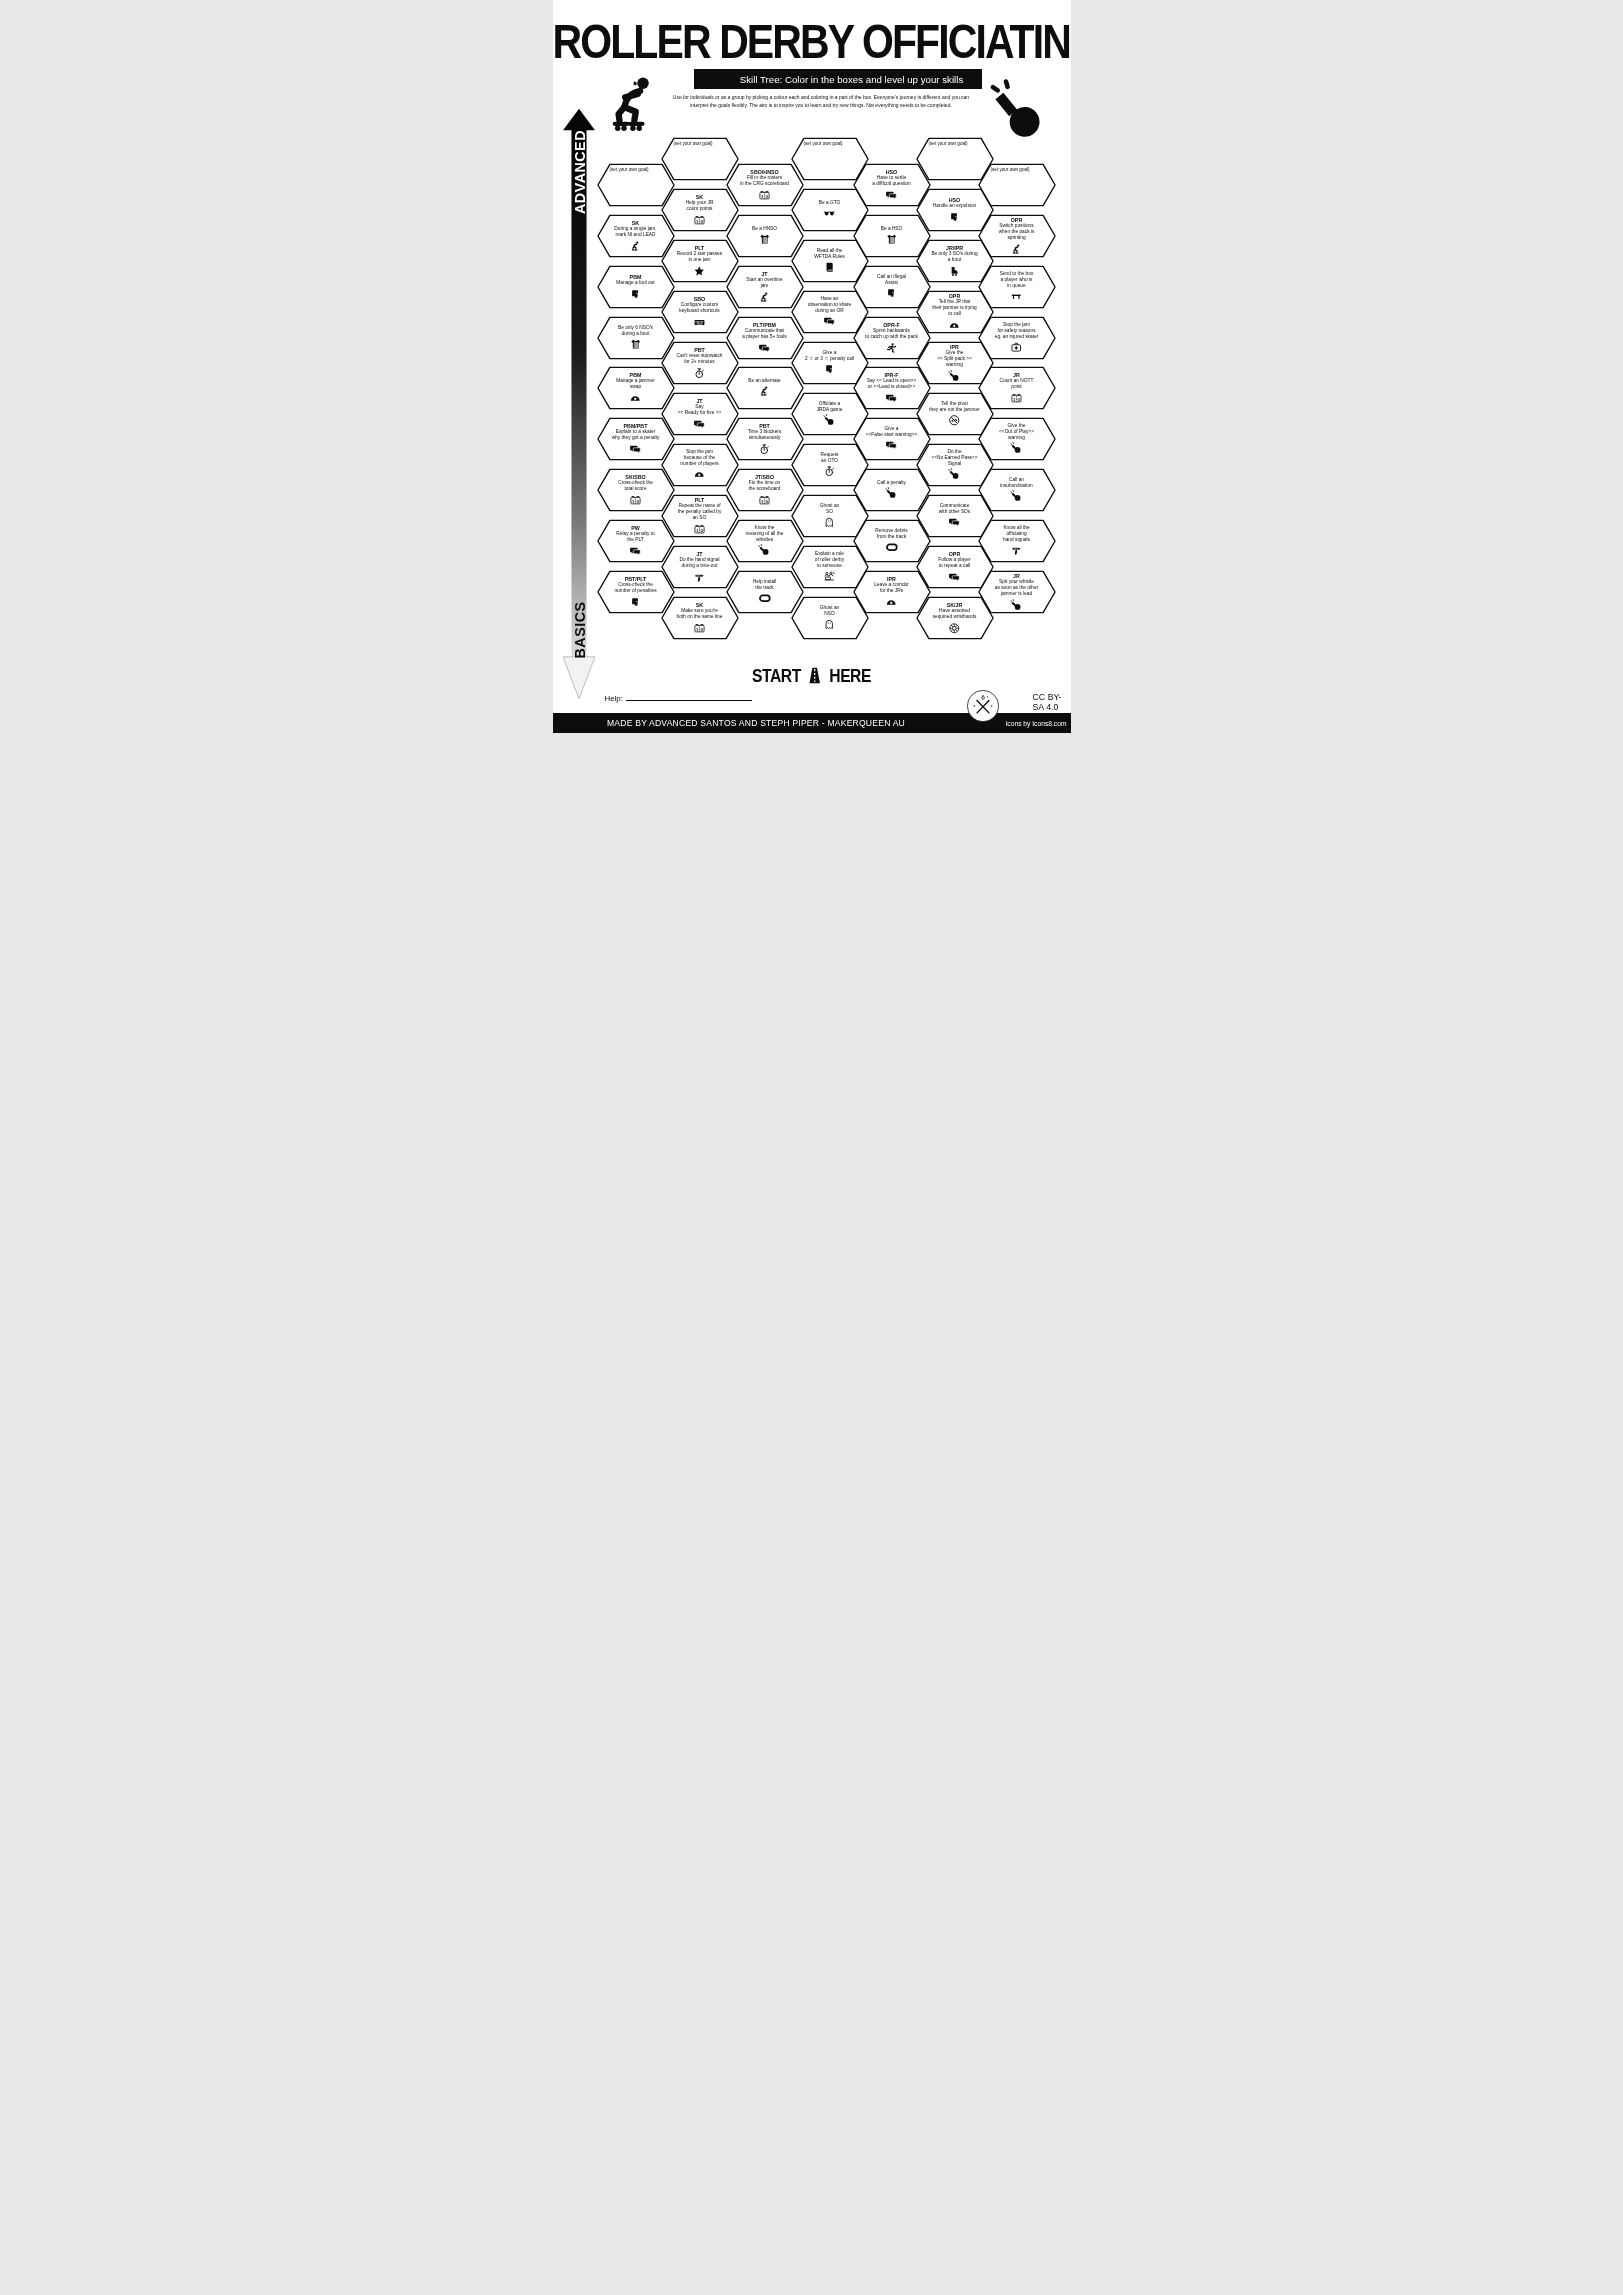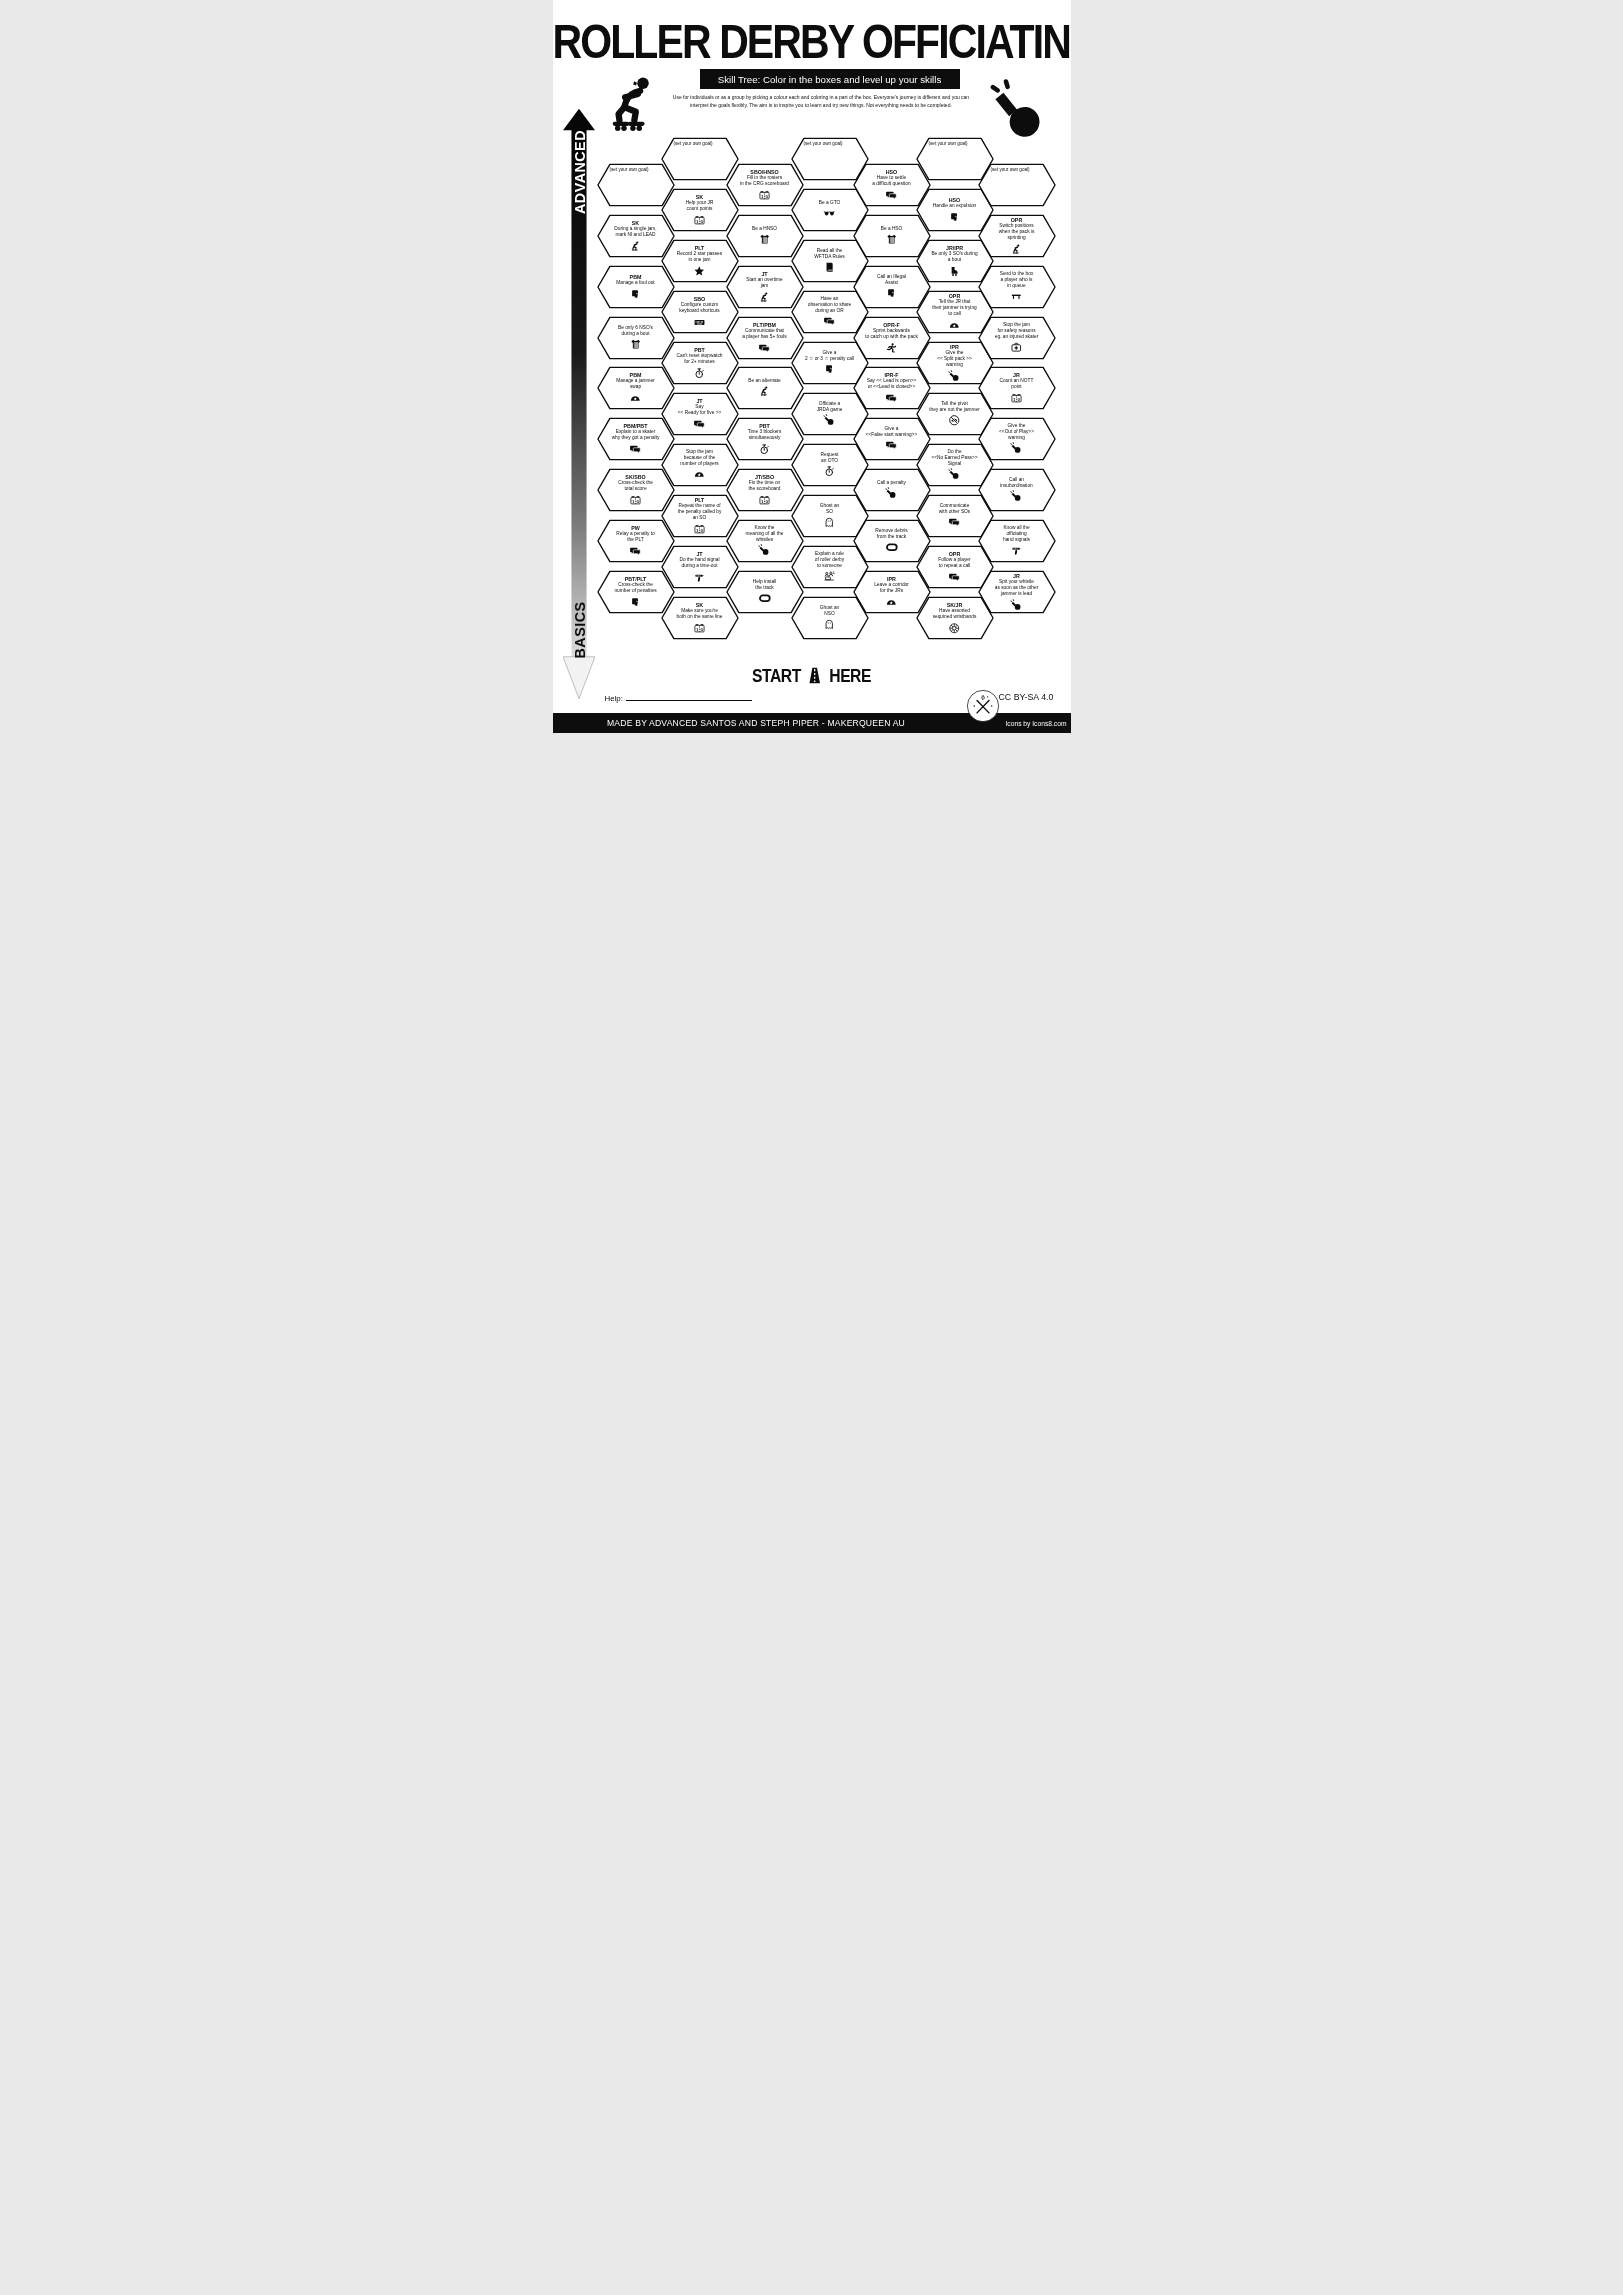--- a/index.html
+++ b/index.html
@@ -1,19 +1,19 @@
 <!DOCTYPE html>
 <html style="font-size:7.4px"><head>
 <meta charset="utf-8">
 <style>
   html,body{margin:0;padding:0;background:#e8e8e8;font-family:"Liberation Sans",sans-serif;}
   #page{position:relative;width:518px;height:733px;margin:0 auto;background:#fff;overflow:hidden;color:#0d0d0d;}
   
   #title{position:absolute;top:14px;left:0;width:518px;text-align:center;font-size:41px;font-weight:bold;letter-spacing:-1.9px;transform:scaleY(1.18);transform-origin:top;white-space:nowrap;}
-  #banner{position:absolute;top:69px;left:147px;width:260px;height:20.4px;background:#0d0d0d;color:#fff;display:flex;align-items:center;justify-content:center;font-size:9.7px;}
+  #banner{position:absolute;top:69px;left:141px;width:260px;height:20.4px;background:#0d0d0d;color:#fff;display:flex;align-items:center;justify-content:center;font-size:9.7px;padding-left:28px;}
   #intro{position:absolute;top:94px;left:111px;width:315px;text-align:center;font-size:5px;line-height:1.55;}
   
   #axis-arrow{position:absolute;left:10.6px;top:105px;}
   .vwrap{position:absolute;width:0;height:0;}
   .vwrap>span{display:inline-block;transform:translate(-50%,-50%) rotate(-90deg);white-space:nowrap;font-weight:bold;font-size:14.3px;letter-spacing:0.5px;}
   #adv-label{left:27px;top:172px;color:#fff;}
   #bas-label{left:27px;top:630px;color:#0d0d0d;}
   
   .hex{position:absolute;width:80px;height:44px;}
   .hex>svg.border{position:absolute;left:0;top:0;width:80px;height:44px;}
@@ -28,21 +28,21 @@
   
   .deco{position:absolute;}
   
   #start-row{position:absolute;top:665px;left:0;width:518px;display:flex;align-items:center;justify-content:center;gap:4.6px;}
   #start-row .word{font-size:15.7px;font-weight:bold;letter-spacing:-0.5px;transform:scaleY(1.15);}
   #start-row svg{width:19.4px;height:21px;}
   #name-row{position:absolute;top:693px;left:52px;font-size:7.9px;}
   #name-line{display:inline-block;width:126px;border-bottom:1.1px solid #0d0d0d;height:6.5px;margin-left:2.8px;}
   #footer-bar{position:absolute;left:0;top:713px;width:518px;height:20.4px;background:#0d0d0d;}
   #credit{position:absolute;left:0;right:111px;top:718px;text-align:center;color:#fff;font-size:8.6px;letter-spacing:0.2px;}
-  #license{position:absolute;left:446px;top:692px;font-size:8.8px;color:#0d0d0d;}
+  #license{position:absolute;left:480px;top:692px;font-size:8.8px;color:#0d0d0d;}
   #icons-credit{position:absolute;left:453px;top:720px;font-size:6.7px;color:#fff;}
   #logo{position:absolute;left:413px;top:689px;}
 </style>
 </head>
 <body>
 
 <svg width="0" height="0" style="position:absolute" aria-hidden="true">
  <defs>
   <symbol id="i-scoreboard" viewBox="0 0 24 24">
     <g fill="none" stroke="#0d0d0d" stroke-width="1.5">

